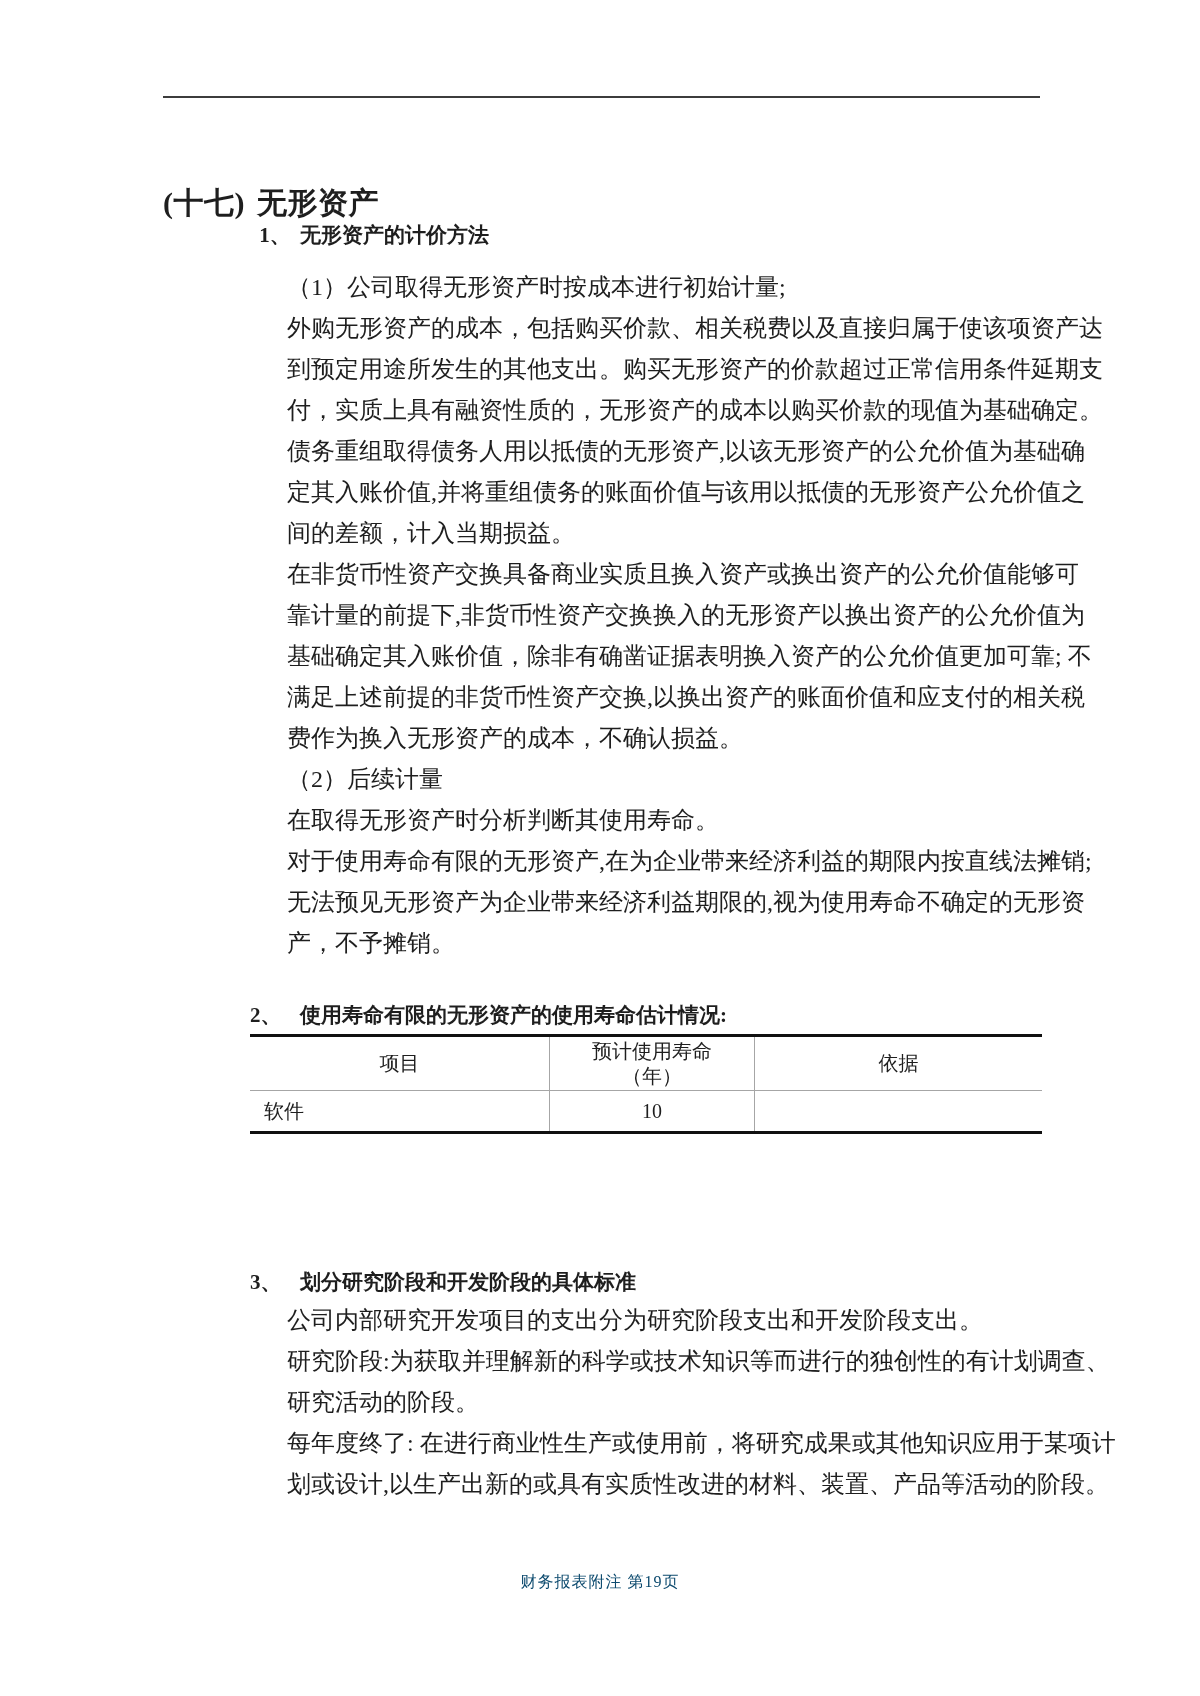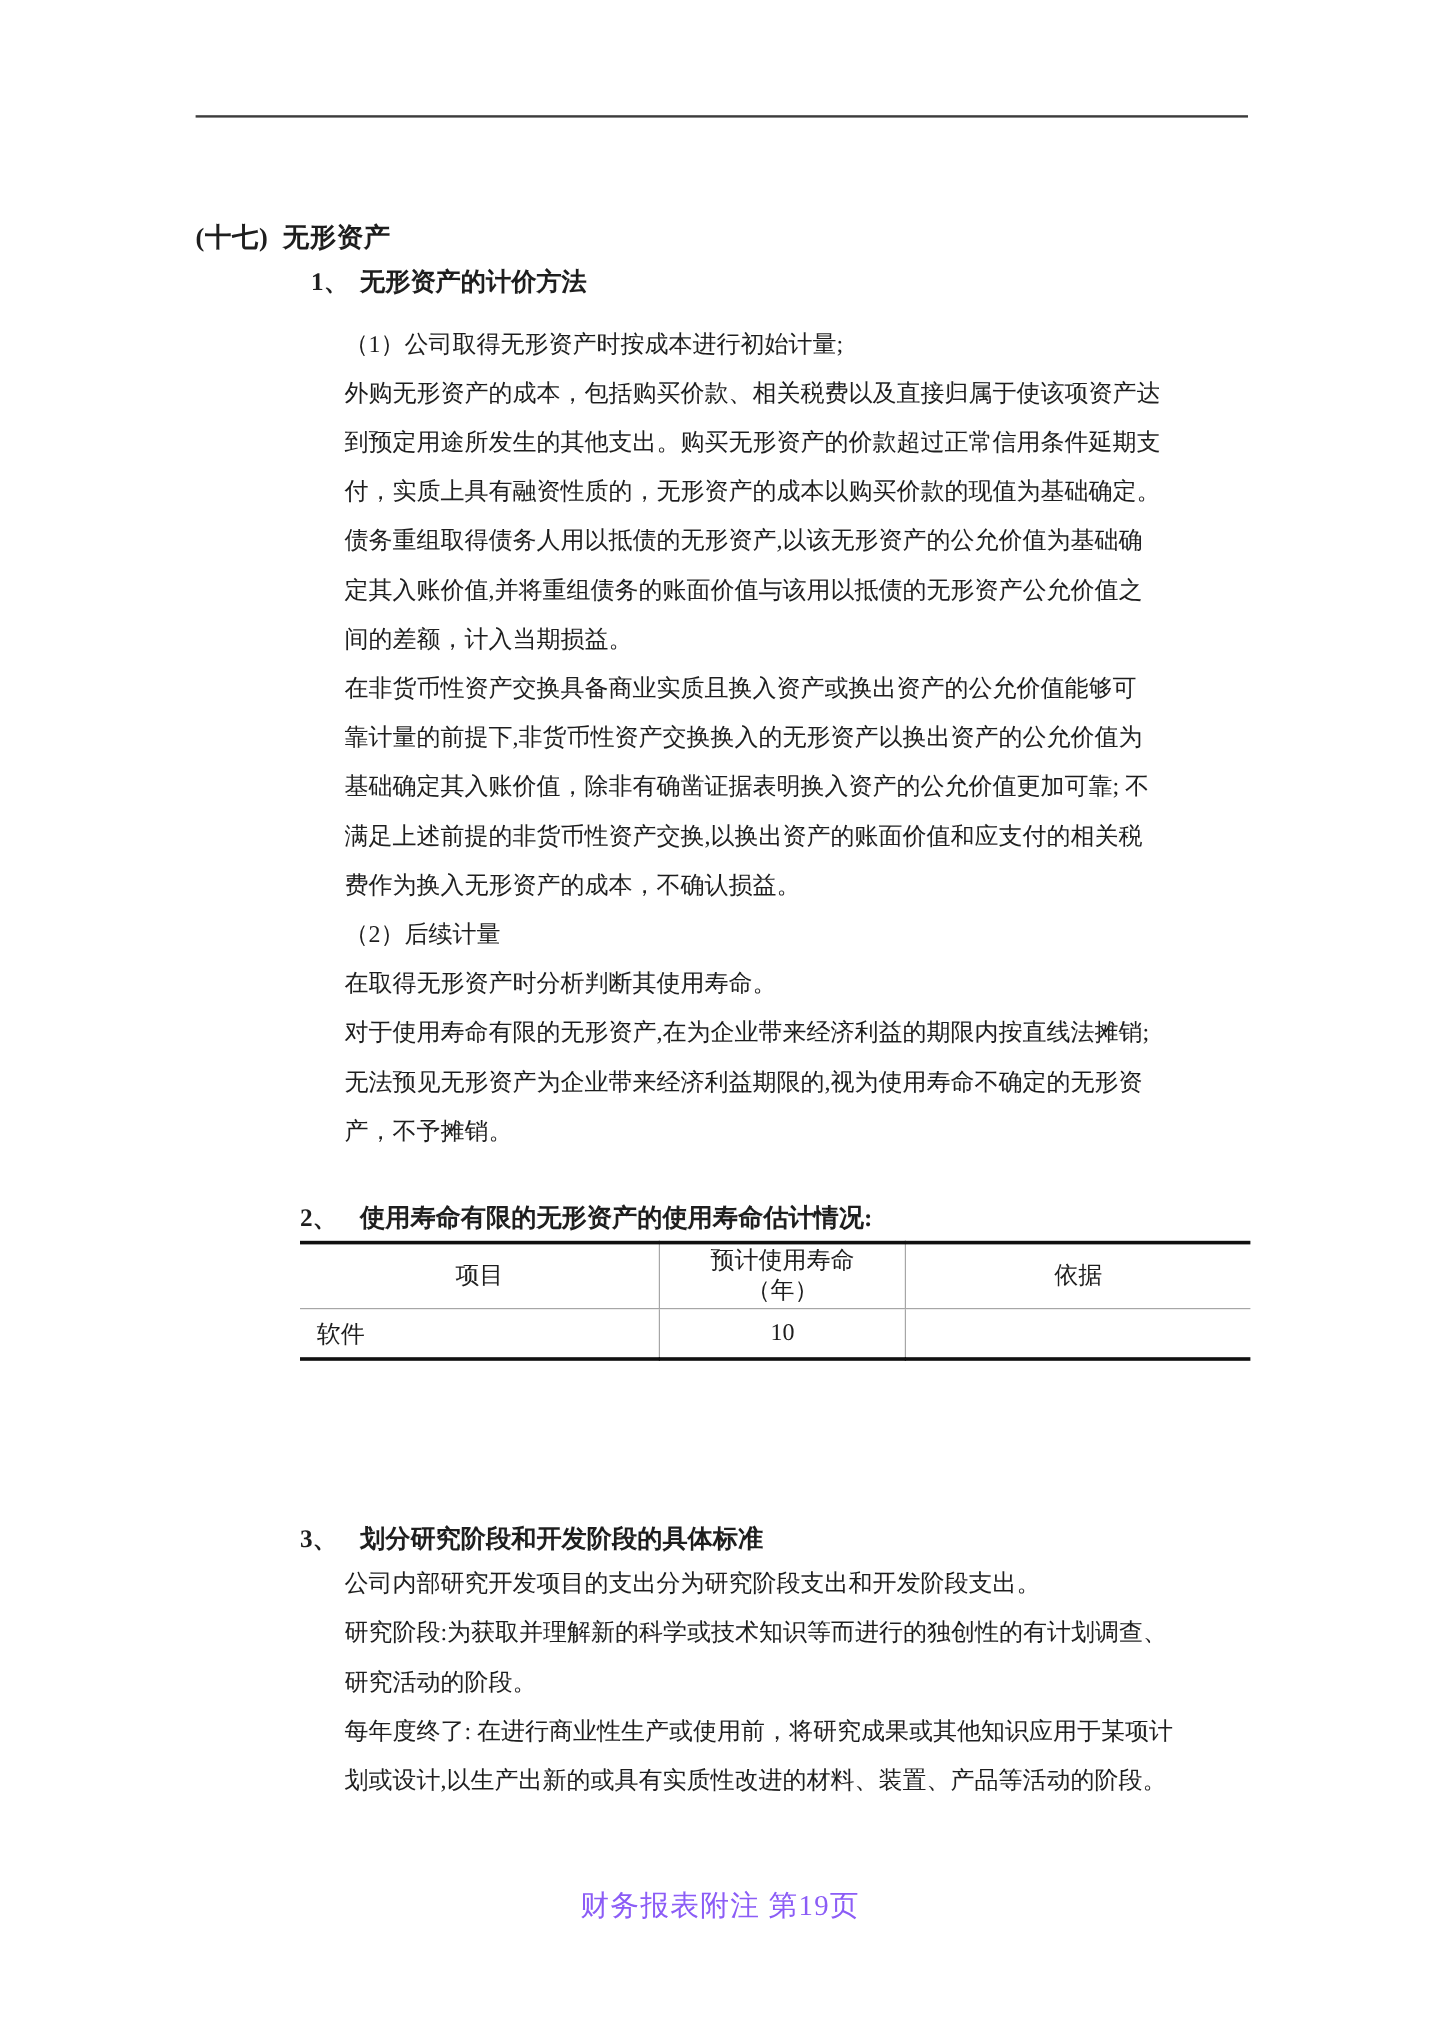--- a/index.html
+++ b/index.html
@@ -10,35 +10,35 @@
     font-family:"Liberation Serif","DejaVu Serif",serif;
     color:#1e1e1e;
     overflow:hidden;
   }
   .top-rule {
     position:absolute; left:163px; top:96px;
     width:877px; height:2px; background:#3c3c3c;
   }
   .sec-head {
     position:absolute; left:163px; top:183px;
-    font-size:22px; font-weight:700; letter-spacing:0.5px;
+    font-size:30px; font-weight:700; letter-spacing:0.5px;
     white-space:nowrap;
   }
   .sec-head .num { margin-right:12px; }
   .sub-head {
     position:absolute; left:250px;
     font-size:21px; font-weight:700; white-space:nowrap;
   }
   .sub-head .num { display:inline-block; width:50px; }
   .sub-head.h1 { top:221px;text-align:center; }
   .sub-head.h2 { top:1001px; }
   .sub-head.h3 { top:1268px; }
   .line-block {
     position:absolute; left:287px;
-    font-size:20px; line-height:41px; white-space:nowrap;
+    font-size:24px; line-height:41px; white-space:nowrap;
   }
   .line-block.b1 { top:267px; }
   .line-block.b2 { top:1142px; }
   .line-block.b3 { top:1300px; }
   .est-table {
     position:absolute; left:250px; top:1034px;
     width:790px; border-collapse:collapse;
     border-top:3px solid #101010; border-bottom:3px solid #101010;
     font-size:20px; table-layout:fixed;
   }
@@ -47,21 +47,21 @@
   }
   .est-table th { height:53px; text-align:center; border-bottom:1px solid #a6a6a6; line-height:25px; }
   .est-table td { height:40px; }
   .est-table .col1 { width:299px; }
   .est-table .col2 { width:204px; border-left:1px solid #a6a6a6; text-align:center; }
   .est-table .col3 { width:287px; border-left:1px solid #a6a6a6; text-align:center; }
   .est-table th.col2 { white-space:pre-line;font-family:Liberation Serif, serif; }
   .est-table td.col1 { padding-left:14px; text-align:left;margin-top:44px; }
   .footer {
     position:absolute; left:0; top:1572px; width:100%;
-    text-align:center; font-size:24px; color:#8b5cf6; letter-spacing:1px;
+    text-align:center; font-size:16px; color:#0c4a6e; letter-spacing:1px;
   }
 </style>
 </head>
 <body>
 
 <div class="page">
 
   <div class="top-rule"></div>
 
   <div class="sec-head">

